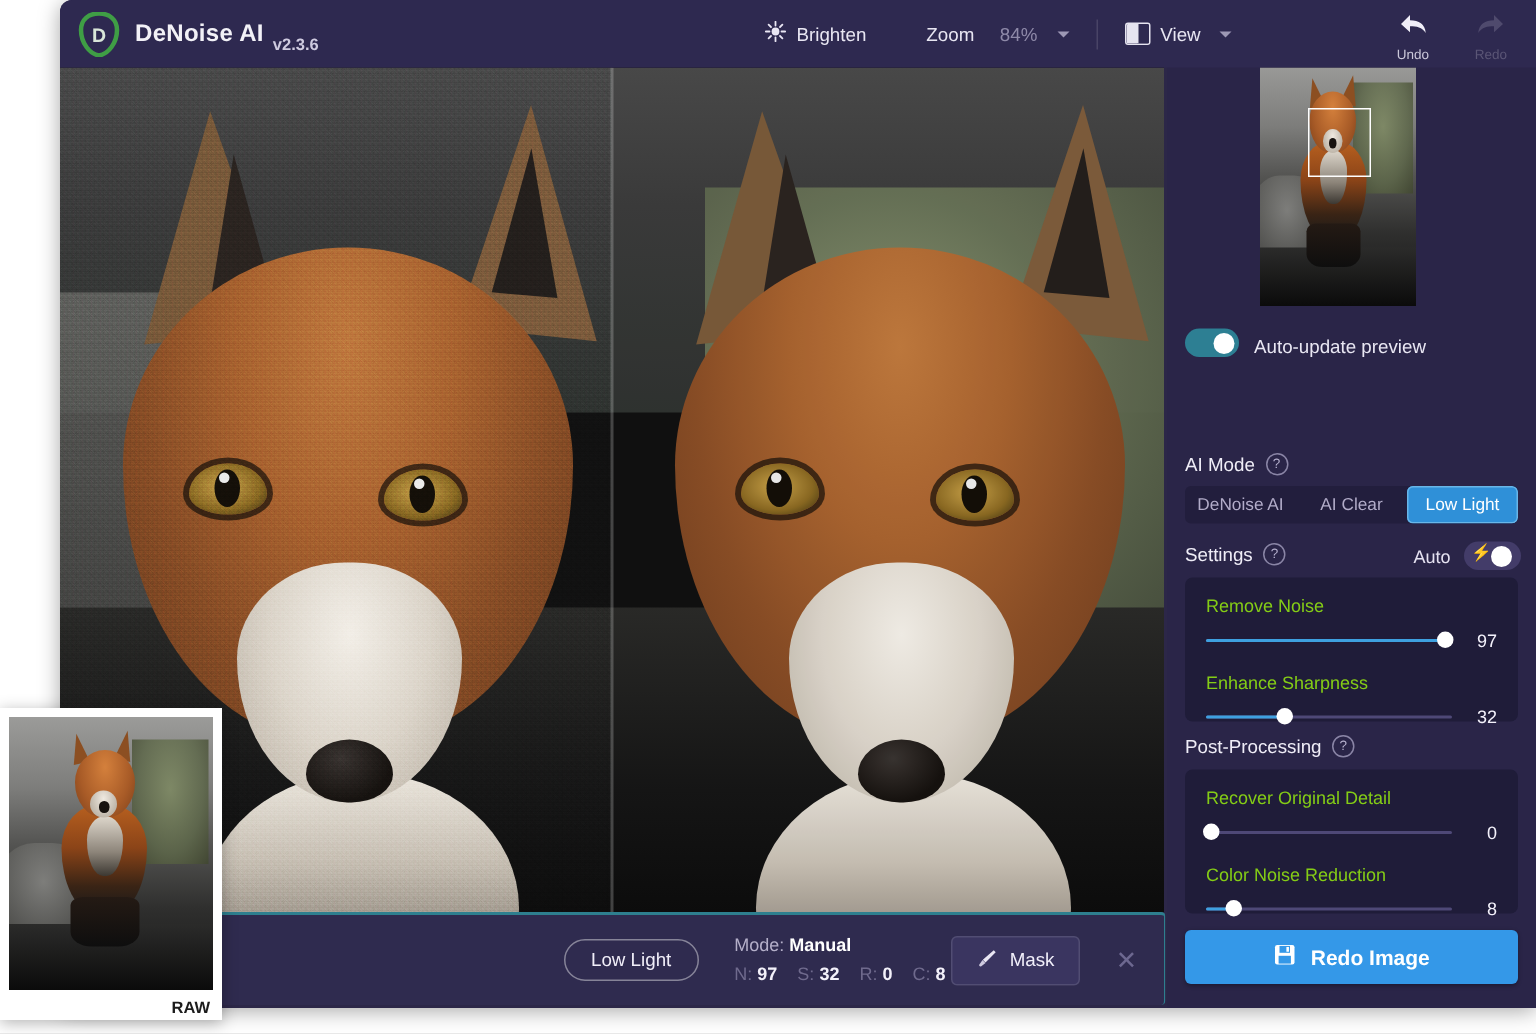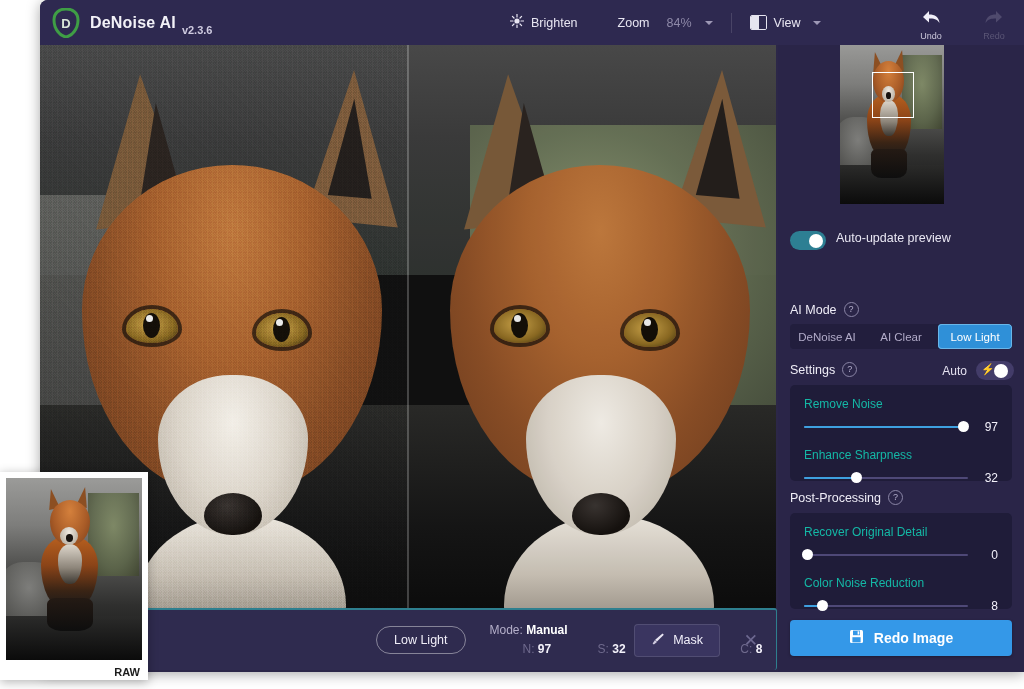--- a/index.html
+++ b/index.html
@@ -115,21 +115,21 @@
   .view-icon .vi-a { flex:1; background:#e6e4f0; }
   .view-icon .vi-b { flex:1; background:#2e2950; border-left:1.4px solid #e6e4f0;}
 
   .header-right {
     position: absolute;
     right: 6px;
     top: 0;
     height: 45px;
     display: flex;
     align-items: center;
-    gap: 15px;
+    gap: 4px;
   }
   .hdr-icon-btn {
     width: 48px;
     display: flex;
     flex-direction: column;
     align-items: center;
     justify-content: center;
     gap: 1px;
     cursor: pointer;
     padding-top: 3px;
@@ -368,21 +368,21 @@
     white-space: nowrap;
   }
   .status-info {
     margin-left: 24px;
     line-height: 1.42;
   }
   .status-line1 { font-size: 12px; color: #b4afc9; }
   .status-line1 b { color:#ffffff; font-weight: bold; }
   .status-line2 { font-size: 12px; color: #6f6a8d; margin-top:1px; }
   .status-line2 b { color:#f3f1fa; font-weight:bold; }
-  .status-line2 .grp { margin-right: 10px; margin-left: 33px; }
+  .status-line2 .grp { margin-right: 10px; }
   .mask-btn {
     position: absolute;
     right: 56px;
     display: flex;
     align-items: center;
     gap: 8px;
     padding: 7px 16px;
     background: #3a3560;
     border: 1px solid rgba(255,255,255,0.12);
     border-radius: 4px;
@@ -516,24 +516,23 @@
     width: 40px; height: 44px;
     border: 1.6px solid #ffffff;
     z-index: 5;
   }
 
   .toggle-row {
     position:absolute;
     left: 12px;
     top: 174px;
     display: flex;
-    align-items: flex-start;
+    align-items: flex-end;
     gap: 10px;
     cursor: pointer;
-    margin-top: 12px;
   }
   .switch {
     width: 36px; height: 19px;
     border-radius: 10px;
     background: #2d7f93;
     position: relative;
     flex: none;
   }
   .switch .knob {
     position:absolute;
@@ -621,21 +620,21 @@
     width: 222px;
     background: #1f1c39;
     border-radius: 5px;
     padding: 12px 14px 14px 14px;
     box-sizing: border-box;
   }
   .card.settings { top: 340px; height: 96px; }
   .card.post { top: 468px; height: 96px; }
 
   .slider-label {
-    color: #14b8a6;
+    color: #84cc16;
     font-size: 12px;
     margin-bottom: 9px;
   }
   .slider-row {
     display: flex;
     align-items: center;
     gap: 10px;
   }
   .track {
     position: relative;

